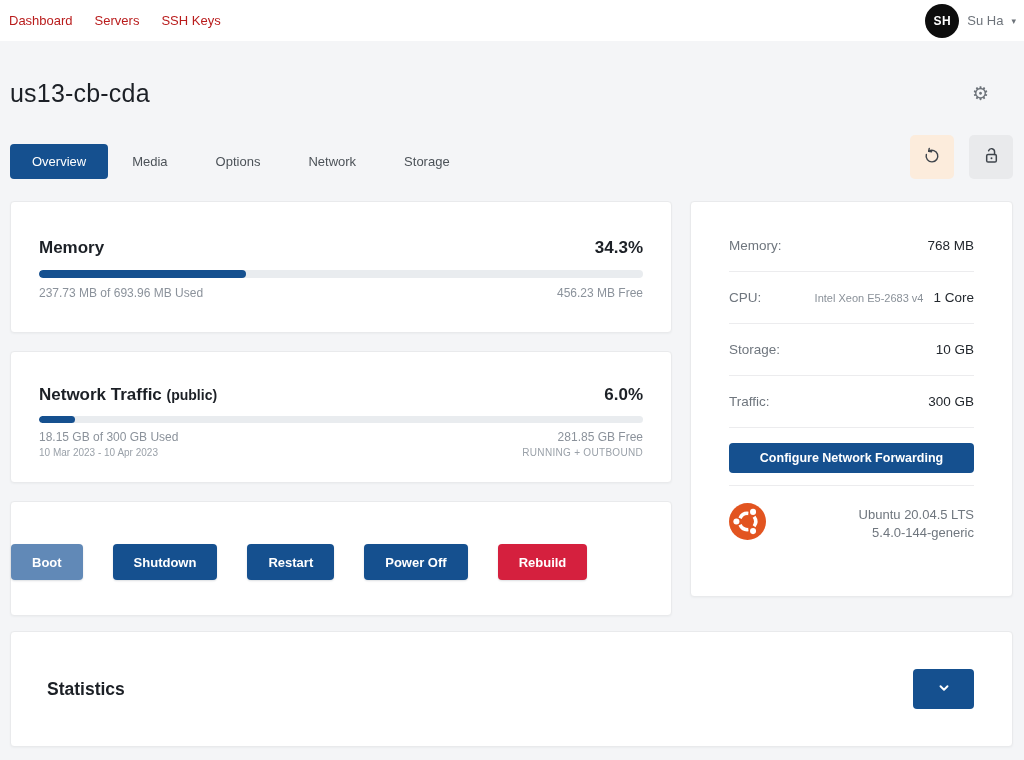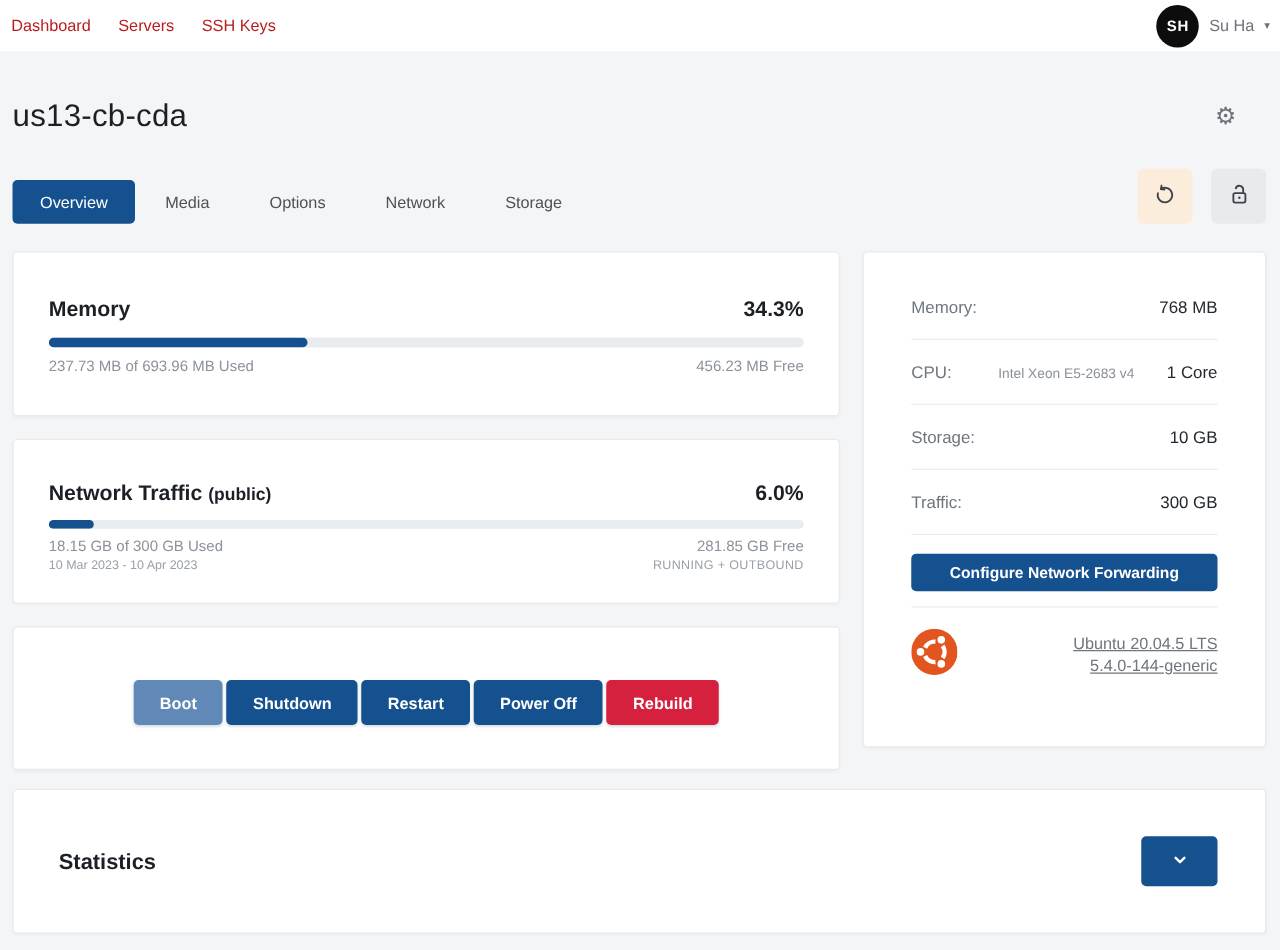--- a/index.html
+++ b/index.html
@@ -89,51 +89,51 @@
   .smallrow .scope { letter-spacing:.3px; }
   #memory-card { padding-top:36px; }
   #memory-card .progress { margin-top:12px; }
   #memory-card .subrow { margin-top:8px; }
   #network-card { padding-top:33px; }
   #network-card .progress { margin-top:11px; height:7px; }
   #network-card .subrow { margin-top:7px; }
 
   
   .actions-card {
-    height:115px; display:flex; justify-content:center; align-items:flex-start;
-    padding-top:42px; gap:3px;
+    height:115px; display:flex; align-items:flex-start;
+    padding-top:42px; gap:30px;
   }
   .btn {
     border:none; border-radius:4px; color:#fff; font-size:13px; font-weight:700;
     font-family:inherit; padding:0 21px; height:36px; cursor:pointer;
     box-shadow:0 1px 2px rgba(30,40,60,.15);
   }
   .btn.primary { background:var(--primary,#15508f); }
   .btn.muted   { background:var(--primary-muted,#6189b7); cursor:default; }
   .btn.danger  { background:var(--danger,#d5203e); }
 
   
   .side-card { padding:36px 38px 52px 38px; }
   .spec-row {
     display:flex; justify-content:space-between; align-items:center;
     padding:18px 0; border-bottom:1px solid #ececee;
   }
   .spec-row:first-child { padding-top:0; }
   .spec-label { font-size:13.5px; color:#6f767e; }
-  .spec-right { display:flex; align-items:baseline; gap:26px; }
+  .spec-right { display:flex; align-items:baseline; gap:10px; }
   .spec-detail { font-size:11px; color:#8a9199; }
   .spec-value { font-size:13.5px; color:#23282e; }
   .cfg-btn {
     width:100%; margin-top:15px; height:30px; border:none; border-radius:4px;
     background:var(--primary,#15508f); color:#fff; font-size:12.5px; font-weight:600;
     font-family:inherit; cursor:pointer;
   }
   .side-divider { border-bottom:1px solid #ececee; margin-top:12px; }
   .os-row { display:flex; align-items:center; margin-top:17px; }
-  .os-text { margin-left:auto; text-align:right; font-size:13px; color:#6f767e; line-height:18px;text-decoration:underline; }
+  .os-text { margin-left:auto; text-align:right; font-size:13px; color:#6f767e; line-height:18px; }
 
   
   .stats-card {
     margin-top:15px; height:116px; padding:0 38px 0 36px;
     display:flex; align-items:center; justify-content:space-between;
   }
   .stats-title { font-size:17.5px; font-weight:700; color:#1c2026; }
   .stats-toggle {
     width:61px; height:40px; border:none; border-radius:4px;
     background:var(--primary,#15508f); cursor:pointer;

